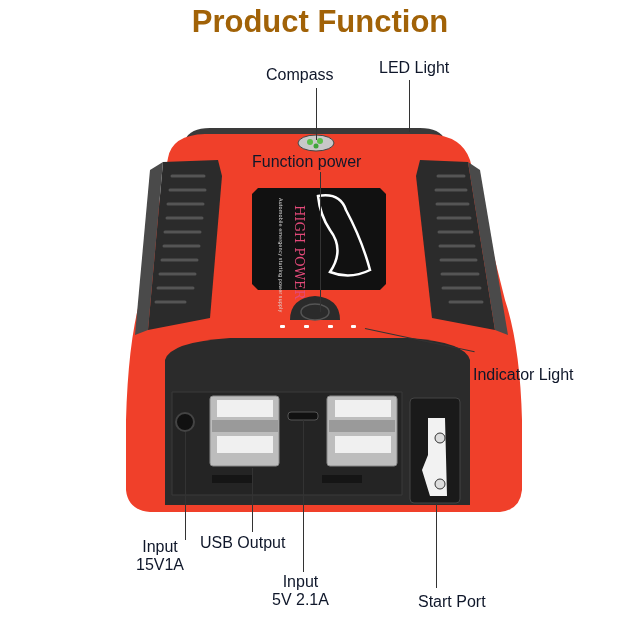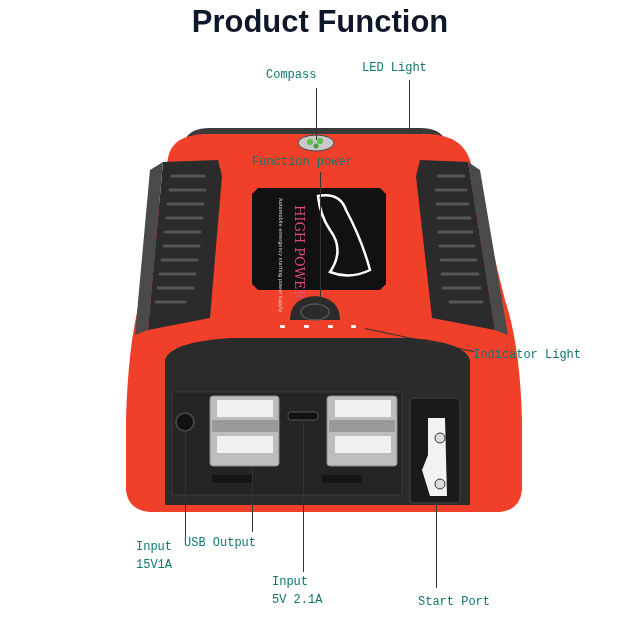--- a/index.html
+++ b/index.html
@@ -4,27 +4,27 @@
   <style>
     html, body { margin: 0; padding: 0; }
     body {
       width: 640px; height: 640px; background: #ffffff;
       position: relative; overflow: hidden;
       font-family: "DejaVu Sans", sans-serif; color: #222;
     }
     .title {
       position: absolute; left: 0; top: 4px; width: 640px; text-align: center;
       font-family: "Liberation Sans", sans-serif; font-weight: bold;
-      font-size: 31px; color: #0f172a;
+      font-size: 31px; color: #a16207;
     }
     .label {
-      position: absolute; font-size: 12px; color: #0f766e; white-space: nowrap;
-      font-family: Liberation Mono, monospace; line-height: 18px;
+      position: absolute; font-size: 16px; color: #0f172a; white-space: nowrap;
+      font-family: Liberation Sans, sans-serif; line-height: 18px;
     }
-    .label.two { text-align: left; }
+    .label.two { text-align: center; }
     .line { position: absolute; background: #333; }
     svg.device { position: absolute; left: 0; top: 0; }
   </style>
 </head>
 <body>
 
 <div class="title">Product Function</div>
 
 <svg class="device" width="640" height="640" viewBox="0 0 640 640">
 
@@ -127,26 +127,26 @@
 <div class="line" style="left:316px;top:88px;width:1px;height:52px;"></div>
 <div class="line" style="left:409px;top:80px;width:1px;height:52px;"></div>
 <div class="line" style="left:320px;top:172px;width:1px;height:140px;"></div>
 <div class="line" style="left:365px;top:328px;width:112px;height:1px;transform:rotate(12deg);transform-origin:left;"></div>
 <div class="line" style="left:185px;top:432px;width:1px;height:108px;"></div>
 <div class="line" style="left:252px;top:468px;width:1px;height:64px;"></div>
 <div class="line" style="left:303px;top:420px;width:1px;height:152px;"></div>
 <div class="line" style="left:436px;top:503px;width:1px;height:85px;"></div>
 
 <div class="label" style="left:266px;top:66px;">Compass</div>
-<div class="label" style="left:362px;top:59px;">LED Light</div>
+<div class="label" style="left:379px;top:59px;">LED Light</div>
 <div class="label" style="left:252px;top:153px;">Function power</div>
-<div class="label" style="left:473px;top:346px;">Indicator Light</div>
+<div class="label" style="left:473px;top:366px;">Indicator Light</div>
 
 <div class="label two" style="left:136px;top:538px;">
   <div>Input</div>
   <div>15V1A</div>
 </div>
-<div class="label" style="left:184px;top:534px;text-align:right;">USB Output</div>
+<div class="label" style="left:200px;top:534px;text-align:right;">USB Output</div>
 <div class="label two" style="left:272px;top:573px;">
   <div>Input</div>
   <div>5V 2.1A</div>
 </div>
 <div class="label" style="left:418px;top:593px;">Start Port</div>
 
 </body></html>

